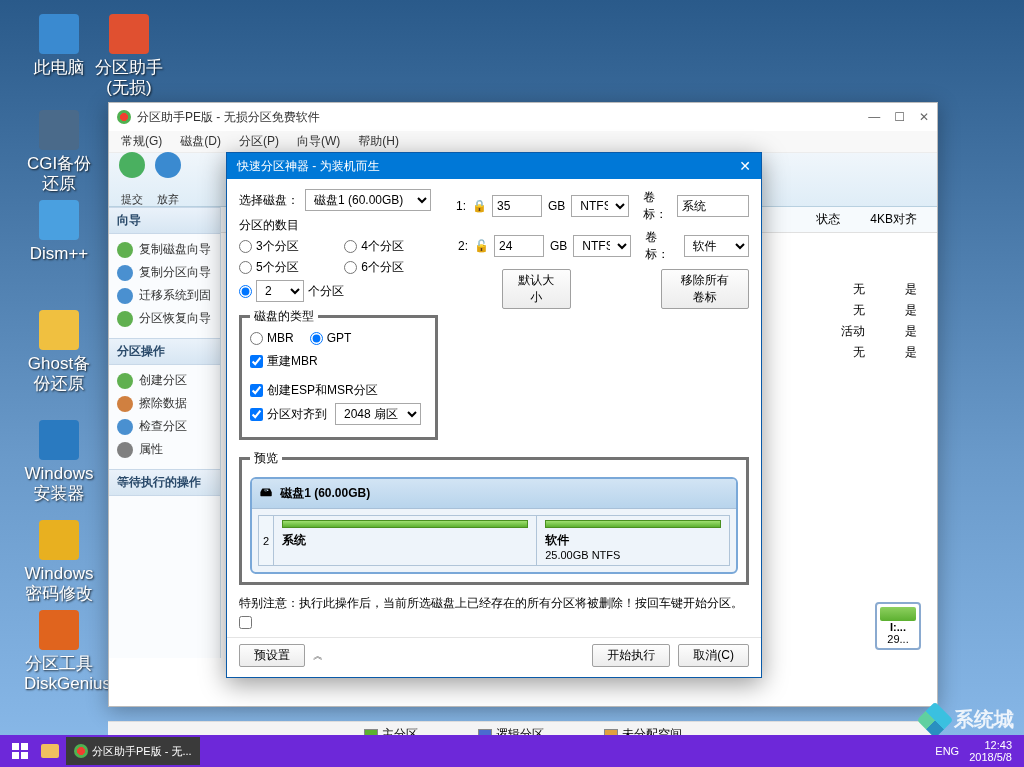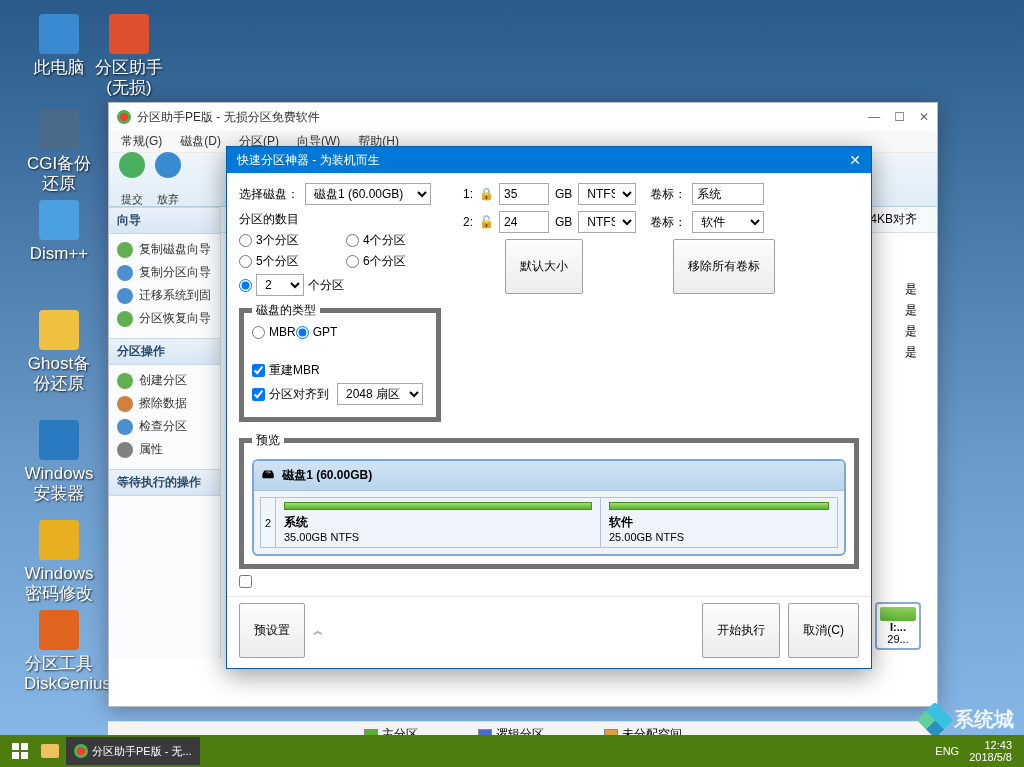--- a/index.html
+++ b/index.html
@@ -5,21 +5,21 @@
 * { box-sizing: border-box; margin: 0; padding: 0; font-family: "Microsoft YaHei", "SimSun", sans-serif; }
 html, body { width: 1024px; height: 767px; overflow: hidden; }
 body { background: linear-gradient(180deg, #2a5a8a 0%, #4a7aaa 30%, #6a9aca 60%, #8abaea 100%); position: relative; }
 
 
 .desktop-icon { position: absolute; width: 70px; text-align: center; color: #fff; font-size: 17px; cursor: pointer; }
 .desktop-icon .ico { width: 40px; height: 40px; margin: 0 auto 4px; border-radius: 4px; }
 .desktop-icon .lbl { text-shadow: 1px 1px 2px rgba(0,0,0,0.8); line-height: 1.2; }
 
 
-.taskbar { position: absolute; bottom: 0; left: 0; right: 0; height: 32px; background: #4d7c0f; display: flex; align-items: center; padding: 0 4px; color: #fff; font-size: 11px; }
+.taskbar { position: absolute; bottom: 0; left: 0; right: 0; height: 32px; background: #6d28d9; display: flex; align-items: center; padding: 0 4px; color: #fff; font-size: 11px; }
 .taskbar .start { width: 32px; height: 28px; display: flex; align-items: center; justify-content: center; }
 .taskbar .task-item { height: 28px; padding: 0 8px; display: flex; align-items: center; gap: 4px; background: #3a3a3a; margin: 0 2px; }
 .taskbar .tray { margin-left: auto; display: flex; align-items: center; gap: 10px; padding: 0 8px; }
 
 
 .parent-window { position: absolute; left: 108px; top: 102px; width: 830px; height: 605px; background: #fff; border: 1px solid #bbb; box-shadow: 0 4px 20px rgba(0,0,0,0.3); }
 .parent-title { height: 28px; display: flex; align-items: center; padding: 4px 8px; font-size: 12px; color: #333; gap: 6px; }
 .parent-title .win-ctrls { margin-left: auto; display: flex; gap: 14px; color: #666; font-size: 12px; }
 .parent-menu { height: 22px; display: flex; align-items: center; gap: 18px; padding: 0 12px; font-size: 12px; color: #333; background: #f8f8f8; border-bottom: 1px solid #ececec; }
 .parent-toolbar { height: 54px; background: linear-gradient(#f0f6fb,#dfedf7); border-bottom: 1px solid #b8d0e0; display: flex; align-items: center; gap: 10px; padding: 0 10px; }
@@ -40,36 +40,36 @@
 
 .parent-footer-legend { position: absolute; bottom: 20px; left: 108px; right: 0; width: 830px; height: 26px; background: #f4f4f4; border-top: 1px solid #ddd; display: flex; align-items: center; justify-content: center; gap: 60px; font-size: 12px; }
 .legend-swatch { display: inline-block; width: 14px; height: 12px; border: 1px solid #888; vertical-align: middle; margin-right: 4px; }
 
 .disk-small { position: absolute; right: 16px; bottom: 56px; width: 46px; }
 .disk-small-box { border: 2px solid #8aaad0; border-radius: 4px; padding: 3px; background: #fff; }
 .disk-small-bar { height: 14px; background: linear-gradient(#8ed060,#5cb030); border-radius: 2px; }
 .disk-small-lbl { font-size: 11px; text-align: center; line-height: 1.1; }
 
 
-.dialog { position: absolute; left: 226px; top: 146px; width: 646px; background: #fff; border: 1px solid #0a5aa8; box-shadow: 0 6px 24px rgba(0,0,0,0.4); font-size: 12px; }
+.dialog { position: absolute; left: 226px; top: 152px; width: 536px; background: #fff; border: 1px solid #0a5aa8; box-shadow: 0 6px 24px rgba(0,0,0,0.4); font-size: 12px; }
 .dlg-title { height: 26px; background: #0078d7; color: #fff; display: flex; align-items: center; padding: 0 10px; }
 .dlg-title .close { margin-left: auto; cursor: pointer; font-size: 14px; }
 .dlg-body { padding: 10px 12px 4px; }
 .dlg-row { display: flex; align-items: flex-start; gap: 16px; }
 .dlg-left { width: 202px; }
 .dlg-right { flex: 1; }
 
 .field-row { display: flex; align-items: center; gap: 6px; margin-bottom: 6px; }
 .field-row label { white-space: nowrap; }
 select, input[type=text] { border: 1px solid #a8a8a8; padding: 2px 4px; font-size: 12px; height: 22px; background: #fff; }
 .sel-wide { width: 126px; }
 .num-in { width: 50px; text-align: left; }
-.btn { border: 1px solid #a0a0a0; background: linear-gradient(#fdfdfd,#ececec); padding: 18px 14px; font-size: 12px; cursor: pointer; border-radius: 2px; }
-
-fieldset { border: 5px solid #737373; padding: 6px 8px 8px; margin-top: 6px; }
+.btn { border: 1px solid #a0a0a0; background: linear-gradient(#fdfdfd,#ececec); padding: 2px 14px; font-size: 12px; cursor: pointer; border-radius: 2px; }
+
+fieldset { border: 3px solid #737373; padding: 6px 8px 8px; margin-top: 6px; }
 legend { padding: 0 4px; }
 .radio-grid { display: grid; grid-template-columns: 1fr 1fr; gap: 4px 12px; margin-bottom: 4px; }
 .radio-item, .check-item { display: flex; align-items: center; gap: 4px; }
 .hint { color: #333; margin-top: 4px; line-height: 1.4; }
 
 .part-line { display: flex; align-items: center; gap: 6px; margin-bottom: 6px; }
 .lock-icon { width: 14px; text-align: center; color: #888; }
 
 .vol-highlight { border: 1.5px solid #0078d7; padding: 1px 4px; height:22px; width:72px; }
 
@@ -278,34 +278,38 @@
             <input type="radio" checked="" style="">
             <select style="width:48px;">
               <option>2</option>
             </select>
             <span>个分区</span>
           </div>
         </fieldset>
 
         <fieldset>
           <legend>磁盘的类型</legend>
-          <div style="display:flex;margin-bottom:23px;">
+          <div style="display:flex;gap:16px;margin-bottom:8px;">
             <label class="radio-item">
                 <input type="radio" name="dt" style="">
                 <span>MBR</span>
               </label>
             <label class="radio-item">
                 <input type="radio" name="dt" checked="" style="">
                 <span>GPT</span>
               </label>
           </div>
           <div style="display:flex;gap:12px;margin-bottom:4px;flex-direction:column;">
             <label class="check-item">
                 <input type="checkbox" checked="" style="">
                 <span>重建MBR</span>
+              </label>
+            <label class="check-item">
+                <input type="checkbox" checked="" style="">
+                <span>创建ESP和MSR分区</span>
               </label>
           </div>
           <div class="check-item" style="margin-bottom:4px;">
             <input type="checkbox" checked="" style="">
             <span>分区对齐到</span>
             <select style="width:86px;margin-left:4px;">
               <option>2048 扇区</option>
             </select>
           </div>
         </fieldset>
@@ -344,32 +348,32 @@
       <div class="preview-box">
         <div class="preview-head">
           <span>🖴</span>
           <span>磁盘1  (60.00GB)</span>
         </div>
         <div class="preview-body">
           <div class="preview-num">2</div>
           <div class="preview-part" style="flex:35">
             <div class="bar"></div>
             <div class="nm">系统</div>
-            <div class="sz">35.00GB NTFS</div>
           </div>
           <div class="preview-part" style="flex:25">
             <div class="bar"></div>
             <div class="nm">软件</div>
             <div class="sz">25.00GB NTFS</div>
           </div>
         </div>
       </div>
     </fieldset>
   </div>
 
+  <div class="dlg-footer-note">特别注意：执行此操作后，当前所选磁盘上已经存在的所有分区将被删除！按回车键开始分区。</div>
   <div class="dlg-footer-check">
     <label class="check-item">
         <input type="checkbox" style="">
       </label>
   </div>
   <div class="dlg-actions">
     <button class="btn">预设置</button>
     <span class="chev">︽</span>
     <span class="spacer"></span>
     <button class="btn">开始执行</button>

